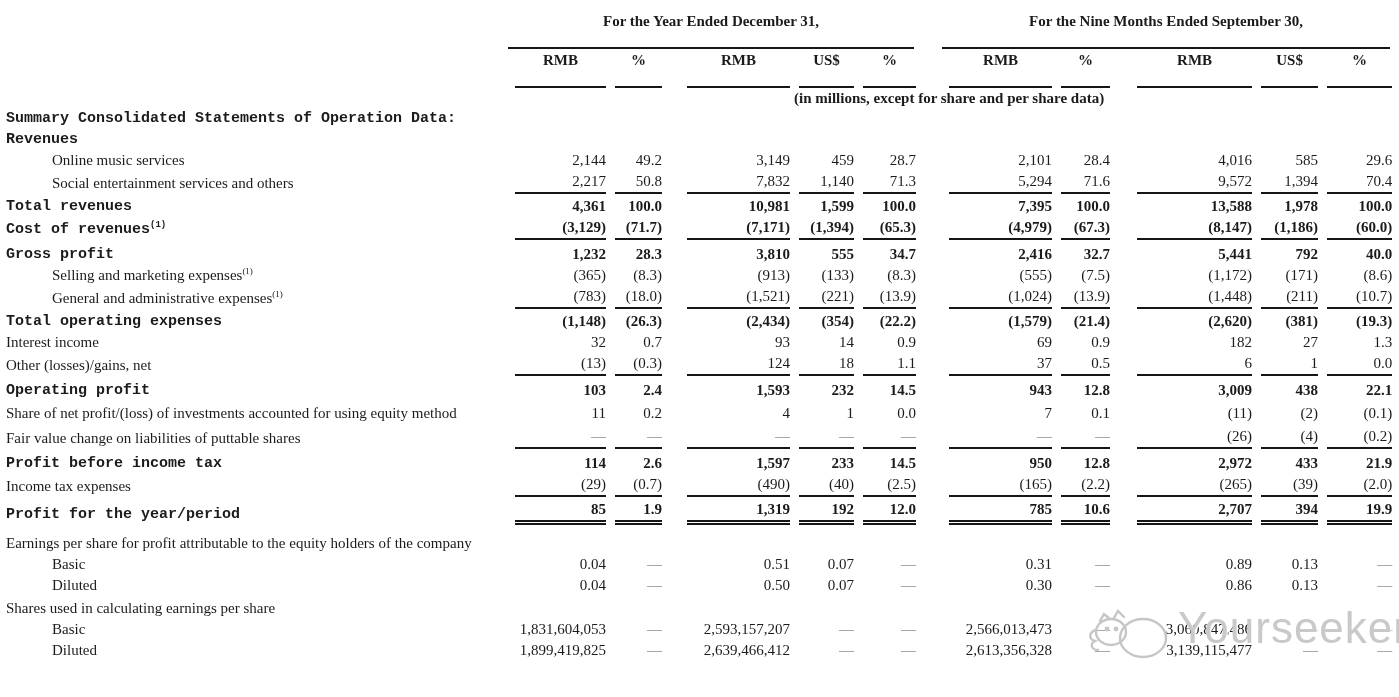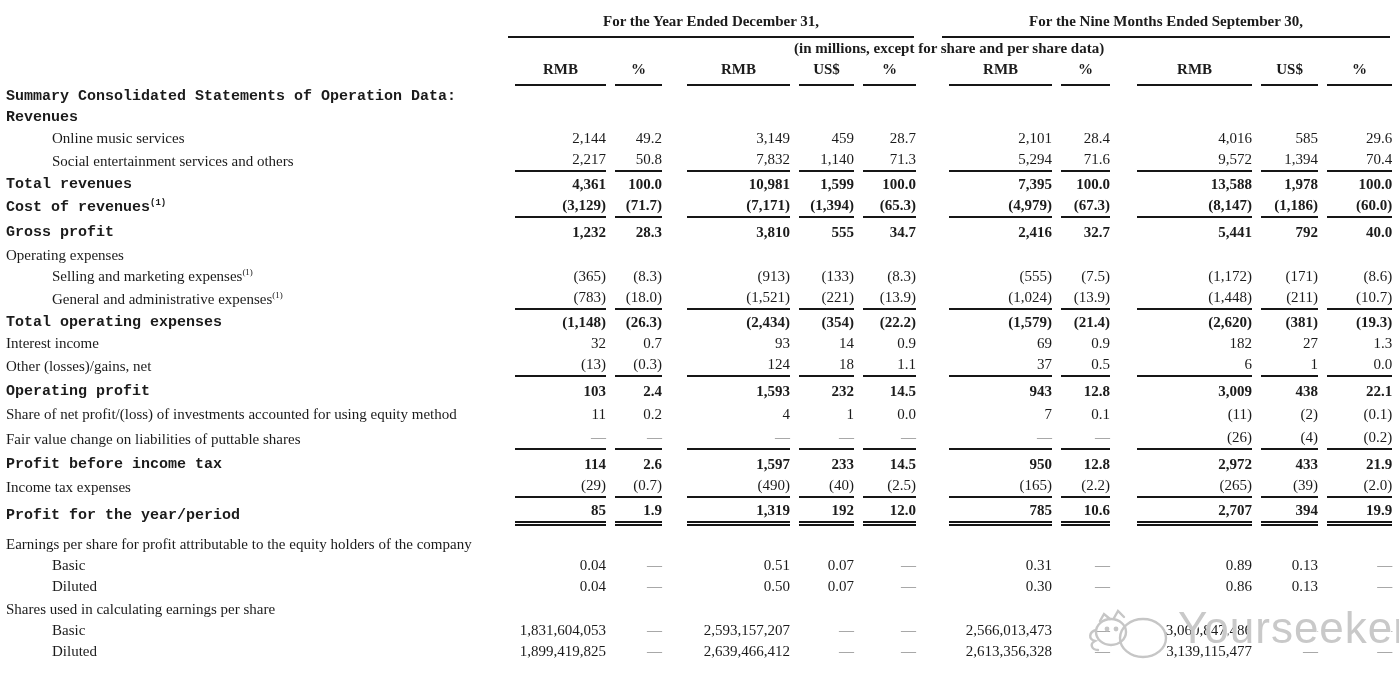--- a/index.html
+++ b/index.html
@@ -13,21 +13,21 @@
   }
   table.fin {
     border-collapse:collapse;
     table-layout:fixed;
     margin:10px 0 0 6px;
     width:1386px;
   }
   td, th { padding:0; font-size:15px; line-height:21px; vertical-align:bottom; font-weight:normal; }
   thead th, thead td { line-height:22px; }
   thead th { font-weight:bold; text-align:center; }
-  .hl { display:block; border-bottom:2px solid #161616; padding-bottom:4px; }
+  .hl { display:block; border-bottom:2px solid #161616; padding-bottom:15px; }
   .hl.g { margin:0 2px; }
   .hl.y { margin:0 6px; }
   .hl.c { margin:0 0 0 9px; }
   .note { text-align:center; font-weight:bold; line-height:20px; }
   .lbl { text-align:left; }
   .lbl.b { font-weight:bold;font-family:Liberation Mono, monospace; }
   .lbl.ind { padding-left:46px; }
   .lbl.hang { padding-left:26px; text-indent:-26px; }
   sup { font-size:9px; vertical-align:super; line-height:0; }
   .num { text-align:right; }
@@ -79,57 +79,57 @@
       <th colspan="6">
           <span class="hl g">For the Year Ended December 31,</span>
         </th>
       <td></td>
       <th colspan="6">
           <span class="hl g">For the Nine Months Ended September 30,</span>
         </th>
     </tr>
     <tr>
       <td></td>
-      <td colspan="13" class="note">(in millions, except for share and per share data)</td>
+      <th>
+          <span class="hl c">RMB</span>
+        </th>
+      <th>
+          <span class="hl c">%</span>
+        </th>
+      <td></td>
+      <th>
+          <span class="hl c">RMB</span>
+        </th>
+      <th>
+          <span class="hl c">US$</span>
+        </th>
+      <th>
+          <span class="hl c">%</span>
+        </th>
+      <td></td>
+      <th>
+          <span class="hl c">RMB</span>
+        </th>
+      <th>
+          <span class="hl c">%</span>
+        </th>
+      <td></td>
+      <th>
+          <span class="hl c">RMB</span>
+        </th>
+      <th>
+          <span class="hl c">US$</span>
+        </th>
+      <th>
+          <span class="hl c">%</span>
+        </th>
     </tr>
     <tr>
       <td></td>
-      <th>
-          <span class="hl c">RMB</span>
-        </th>
-      <th>
-          <span class="hl c">%</span>
-        </th>
-      <td></td>
-      <th>
-          <span class="hl c">RMB</span>
-        </th>
-      <th>
-          <span class="hl c">US$</span>
-        </th>
-      <th>
-          <span class="hl c">%</span>
-        </th>
-      <td></td>
-      <th>
-          <span class="hl c">RMB</span>
-        </th>
-      <th>
-          <span class="hl c">%</span>
-        </th>
-      <td></td>
-      <th>
-          <span class="hl c">RMB</span>
-        </th>
-      <th>
-          <span class="hl c">US$</span>
-        </th>
-      <th>
-          <span class="hl c">%</span>
-        </th>
+      <td colspan="13" class="note">(in millions, except for share and per share data)</td>
     </tr>
   </thead>
   <tbody>
       <tr>
         <td class="lbl b">Summary Consolidated Statements of Operation Data:</td>
         <td colspan="13"></td>
       </tr>
       <tr>
         <td class="lbl b">Revenues</td>
         <td colspan="13"></td>
@@ -306,24 +306,20 @@
         <td></td>
         <td class="num b">
           <div class="cv">5,441</div>
         </td>
         <td class="num b">
           <div class="cv">792</div>
         </td>
         <td class="num b">
           <div class="cv">40.0</div>
         </td>
-      </tr>
-      <tr class="gb2">
-        <td class="lbl">Operating expenses</td>
-        <td colspan="13"></td>
       </tr>
       <tr>
         <td class="lbl ind">Selling and marketing expenses<sup>(1)</sup></td>
         <td class="num">
           <div class="cv">(365)</div>
         </td>
         <td class="num">
           <div class="cv">(8.3)</div>
         </td>
         <td></td>

